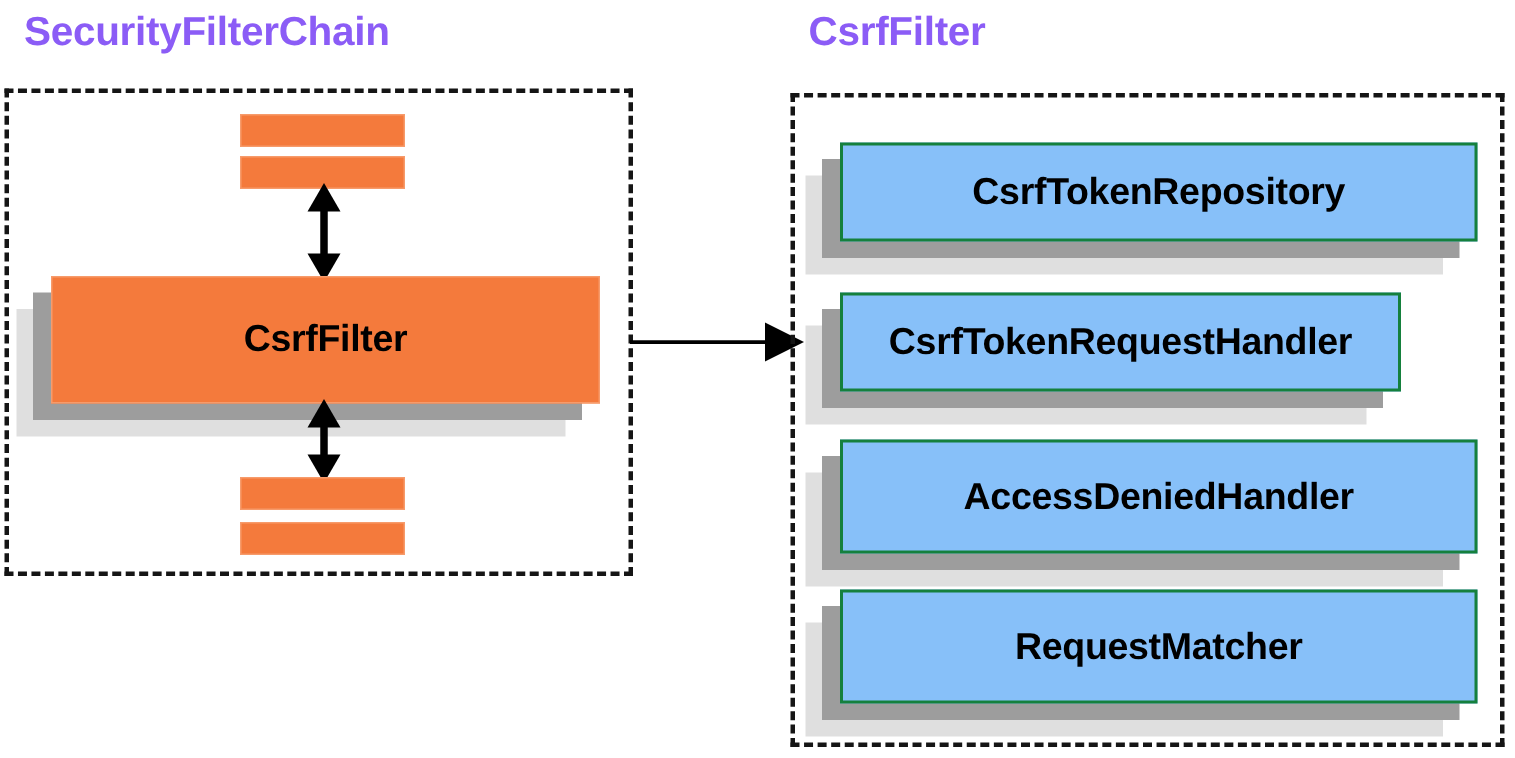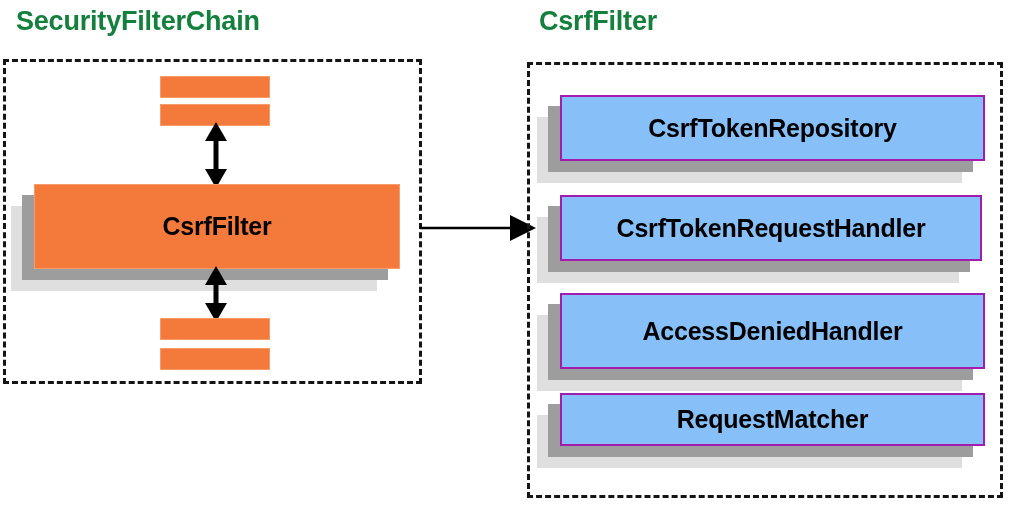--- a/index.html
+++ b/index.html
@@ -13,21 +13,21 @@
     position: relative;
     overflow: hidden;
     font-family: "Liberation Sans", "DejaVu Sans", sans-serif;
     -webkit-font-smoothing: antialiased;
   }
 
   .panel-title {
     position: absolute;
     font-size: 27px;
     font-weight: bold;
-    color: #15803d;
+    color: #8b5cf6;
     letter-spacing: -0.2px;
     white-space: nowrap;
     line-height: 1;
   }
   #title-left  { left: 16px;  top: 8px; }
   #title-right { left: 539px; top: 8px; }
 
   .dashed-panel {
     position: absolute;
     border: 3px dashed #151515;
@@ -60,21 +60,21 @@
     align-items: center;
     justify-content: center;
   }
 
   .orange .face {
     background: #f47a3c;
     border: 1px solid #f79b6b;
   }
   .blue .face {
     background: #87c0f9;
-    border: 2px solid #a21caf;
+    border: 2px solid #15803d;
   }
 
   .box-label {
     font-size: 25px;
     font-weight: bold;
     color: #000000;
     line-height: 1;
     white-space: nowrap;
     letter-spacing: -0.2px;
   }
@@ -95,23 +95,23 @@
   #bar-bottom-2 { left: 160px; top: 348px; width: 110px; height: 22px; }
 
   
   .arrow-svg { position: absolute; overflow: visible; }
   #arrow-up-down-top    { left: 195px; top: 122px; width: 42px; height: 66px; }
   #arrow-up-down-bottom { left: 195px; top: 266px; width: 42px; height: 56px; }
   #arrow-connector      { left: 420px; top: 212px; width: 116px; height: 32px; }
 
   
   #box-repository      { left: 560px; top: 95px;  width: 425px; height: 66px; }
-  #box-requesthandler  { left: 560px; top: 195px; width: 374px; height: 66px; padding-left: 48px; }
+  #box-requesthandler  { left: 560px; top: 195px; width: 374px; height: 66px; }
   #box-accessdenied    { left: 560px; top: 293px; width: 425px; height: 76px; }
-  #box-requestmatcher  { left: 560px; top: 393px; width: 425px; height: 53px; }
+  #box-requestmatcher  { left: 560px; top: 393px; width: 425px; height: 76px; }
 </style>
 </head>
 <body>
 
 <div class="panel-title" id="title-left">SecurityFilterChain</div>
 
 <div class="panel-title" id="title-right">CsrfFilter</div>
 
 <div class="dashed-panel" id="panel-security"></div>
 

